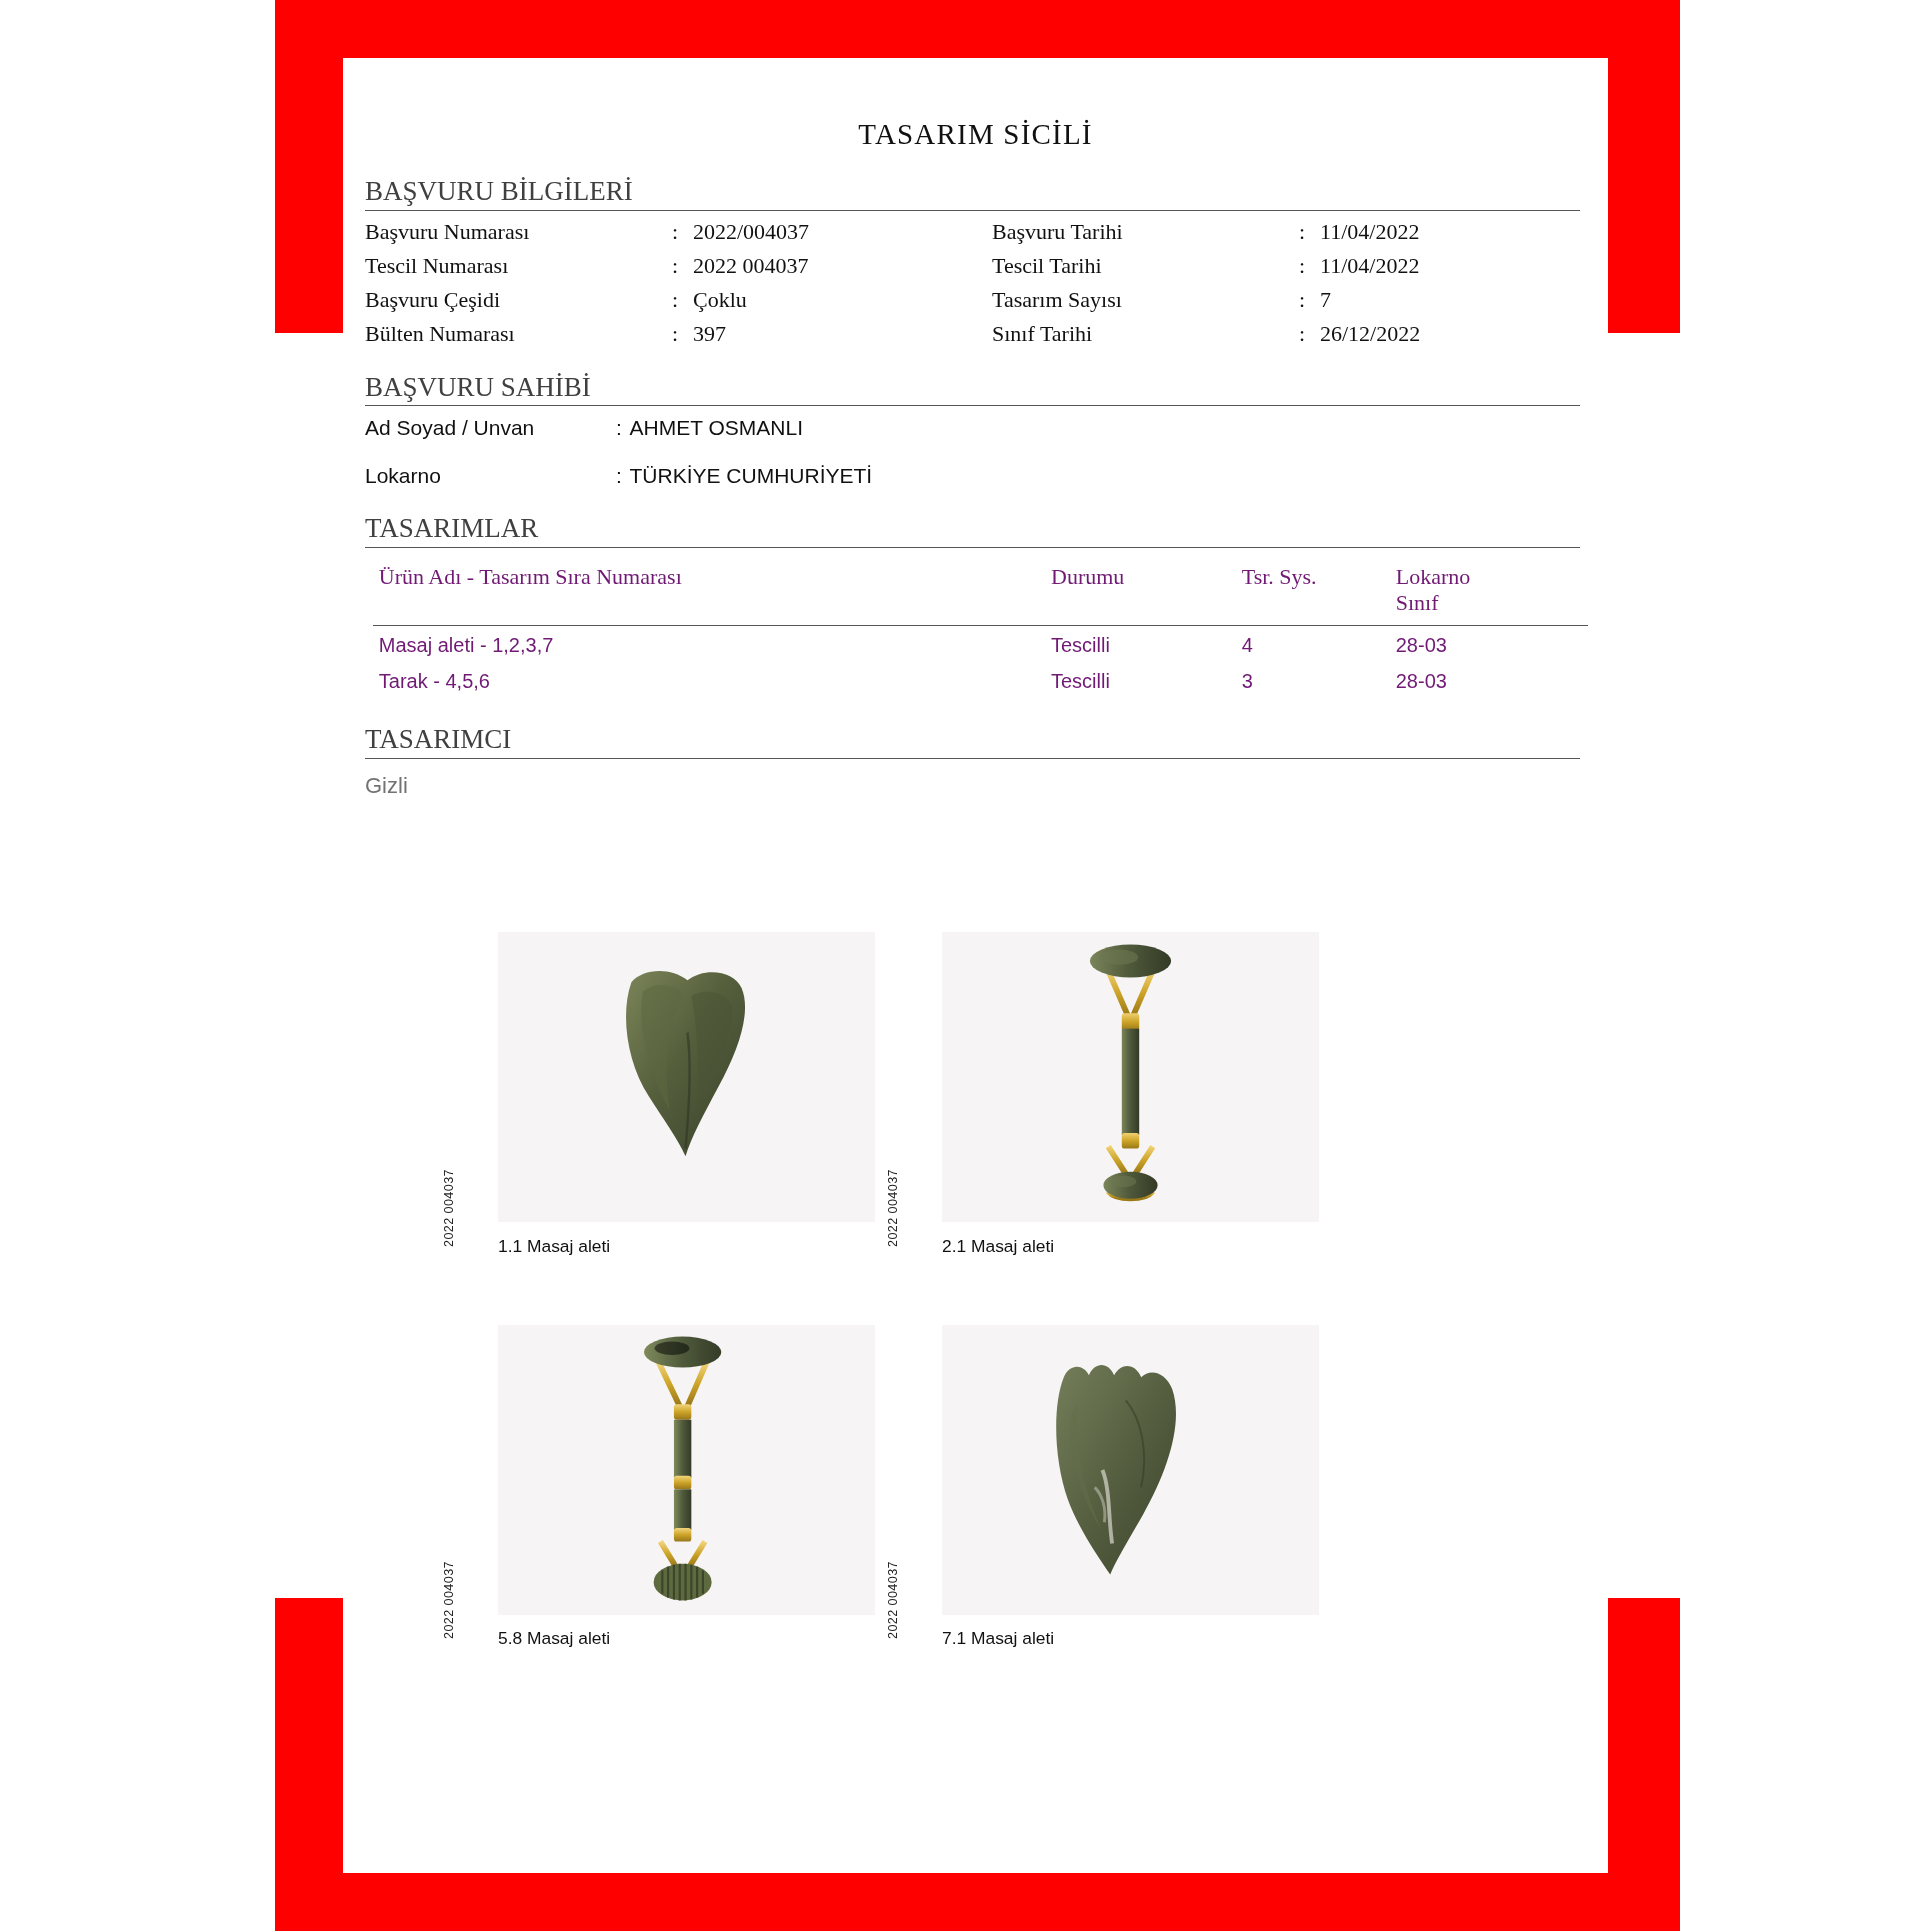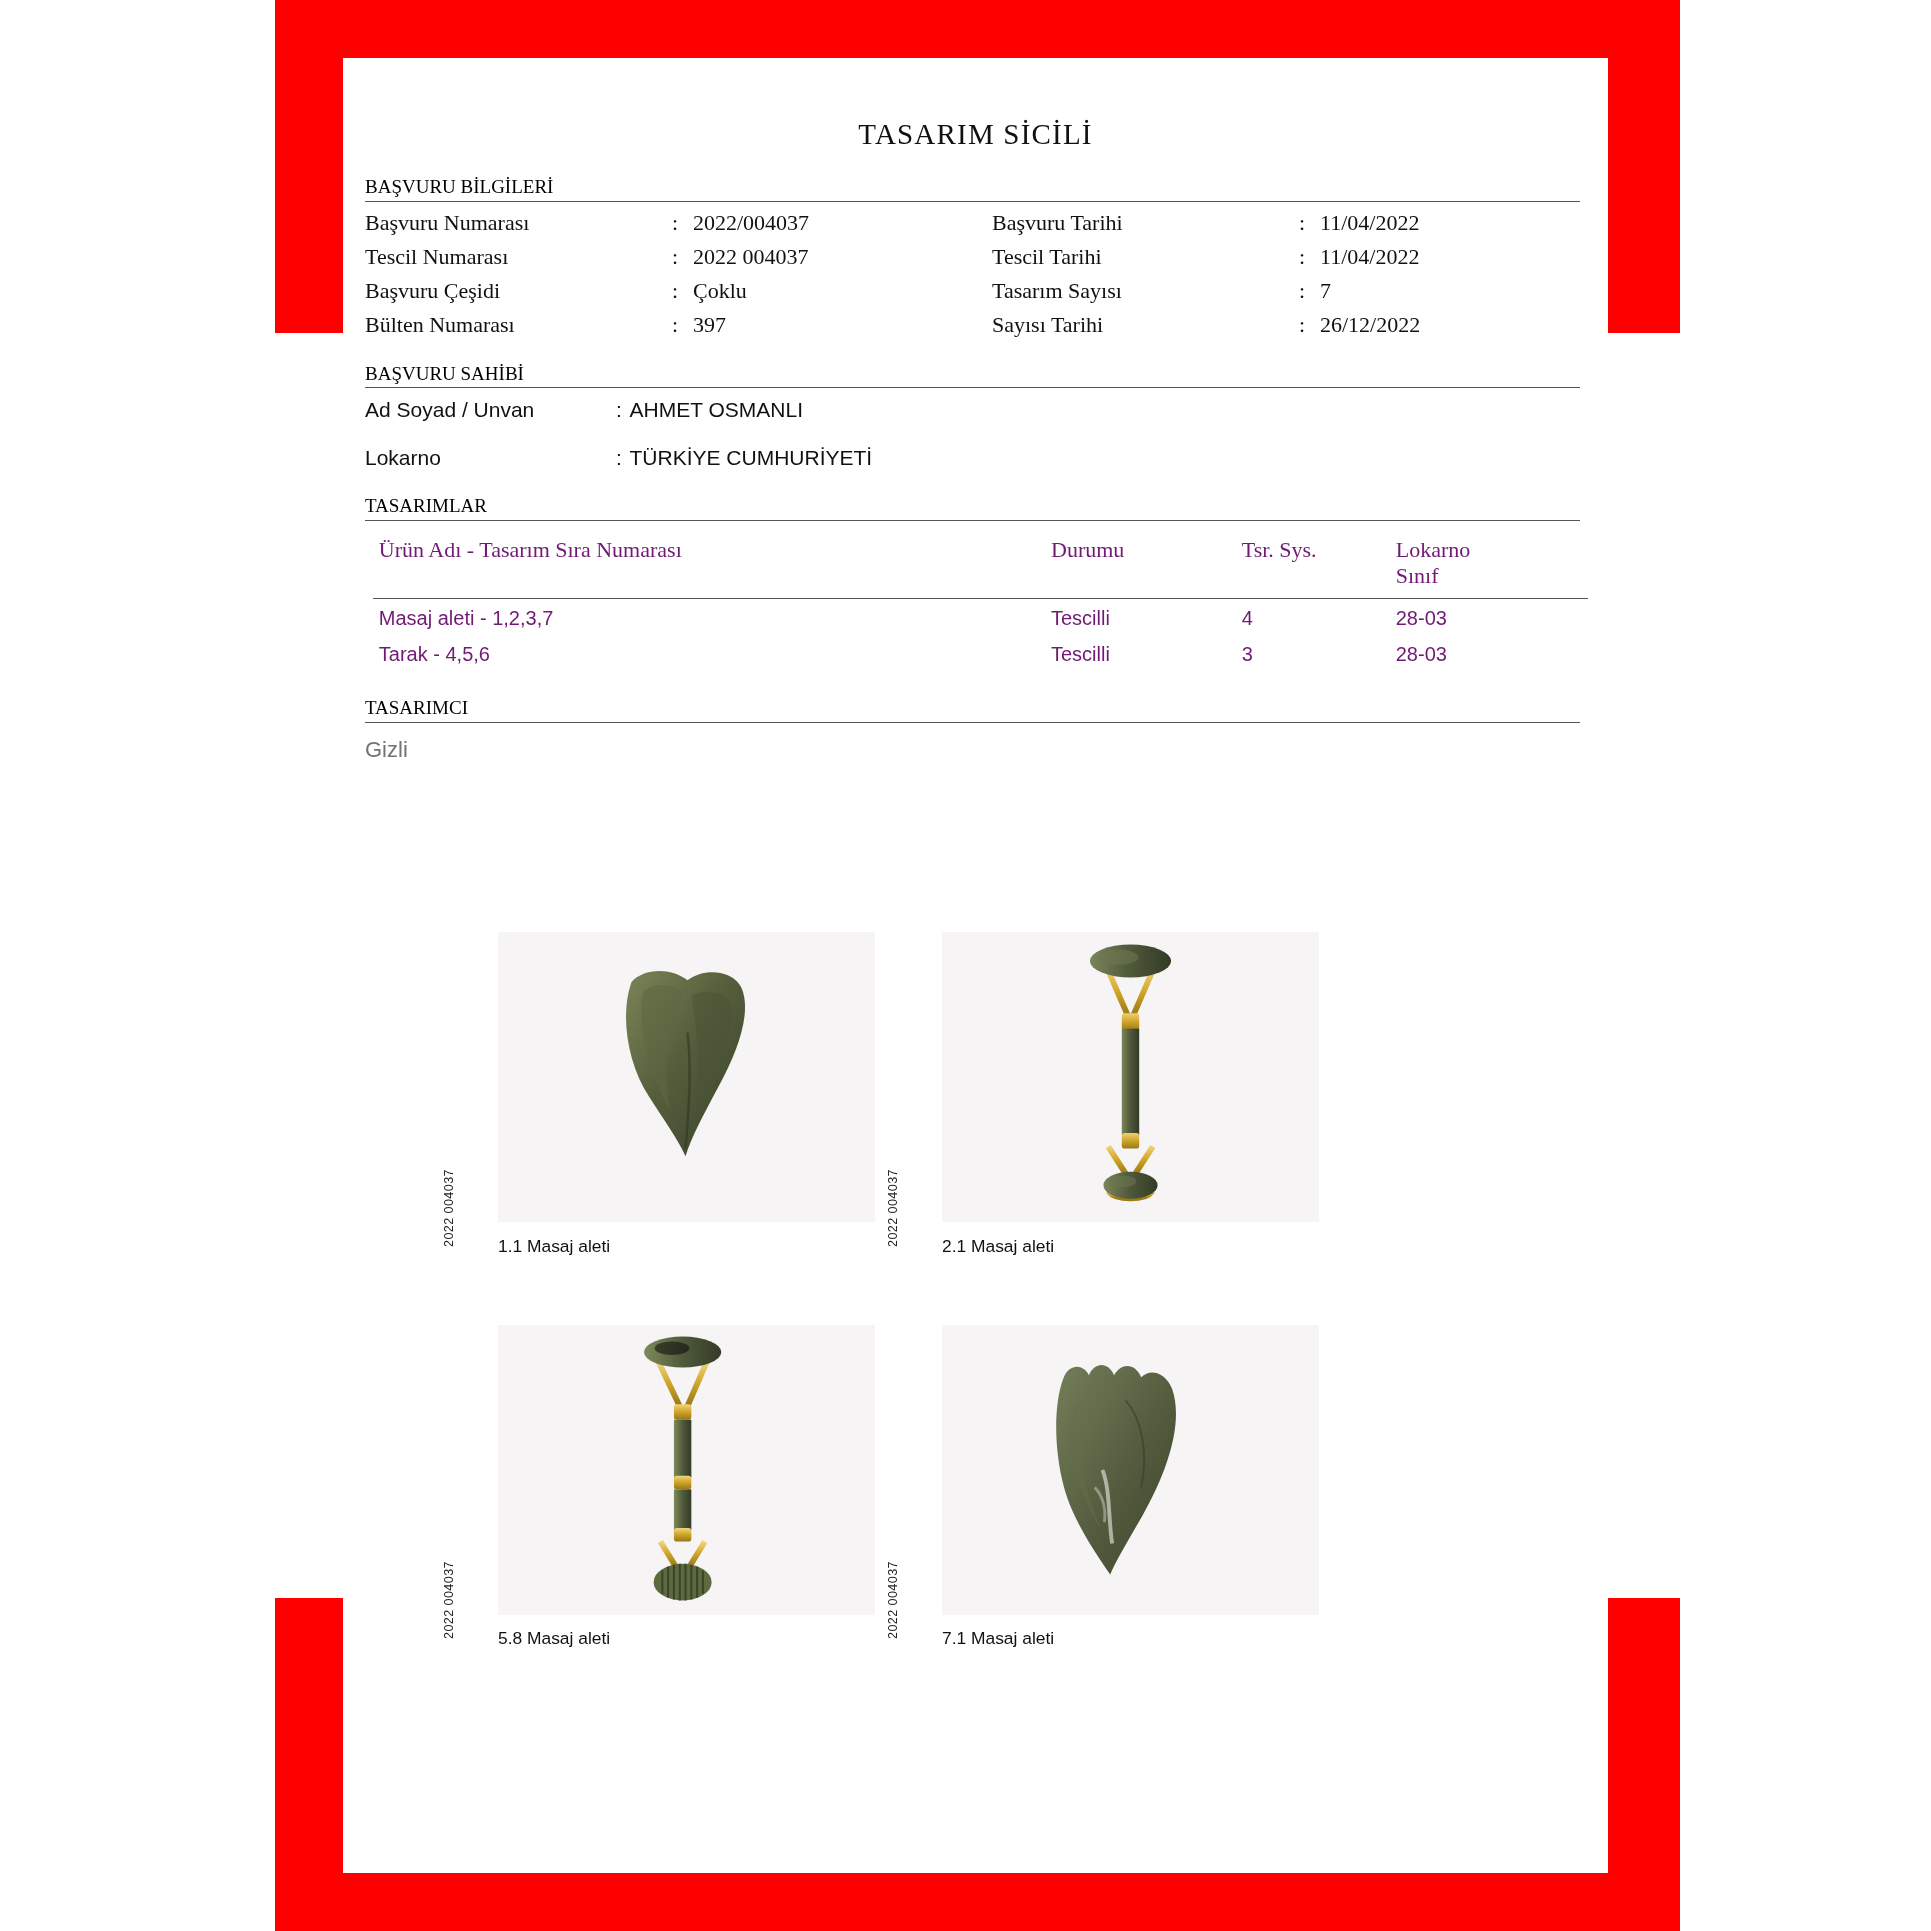--- a/index.html
+++ b/index.html
@@ -50,22 +50,22 @@
     text-align: center;
     font-family: "Liberation Serif", serif;
     font-size: 29px;
     letter-spacing: 1.2px;
     color: #111;
     margin-top: 60px;
   }
 
   .section-head {
     font-family: "Liberation Serif", serif;
-    font-size: 19px;
-    color: #000000;
+    font-size: 27px;
+    color: #404040;
     margin-left: 22px;
     margin-top: 25px;
     border-bottom: 1.5px solid #555;
     padding-bottom: 2.9px;
     width: 1215px;
     box-sizing: border-box;
   }
 
   
   .info-grid {
@@ -215,21 +215,21 @@
     <div class="lbl">Başvuru Çeşidi</div>
     <div class="col">:</div>
     <div class="val">Çoklu</div>
     <div class="lbl">Tasarım Sayısı</div>
     <div class="col">:</div>
     <div class="val">7</div>
 
     <div class="lbl">Bülten Numarası</div>
     <div class="col">:</div>
     <div class="val">397</div>
-    <div class="lbl">Sayısı Tarihi</div>
+    <div class="lbl">Sınıf Tarihi</div>
     <div class="col">:</div>
     <div class="val">26/12/2022</div>
   </div>
 
   <div class="section-head">BAŞVURU SAHİBİ</div>
 
   <div class="owner-grid">
     <div>Ad Soyad / Unvan</div>
     <div>:</div>
     <div>AHMET OSMANLI</div>

